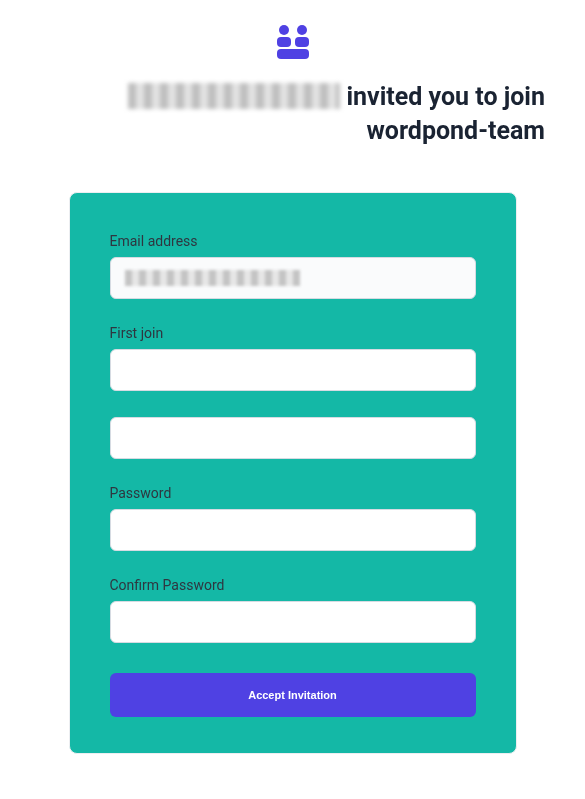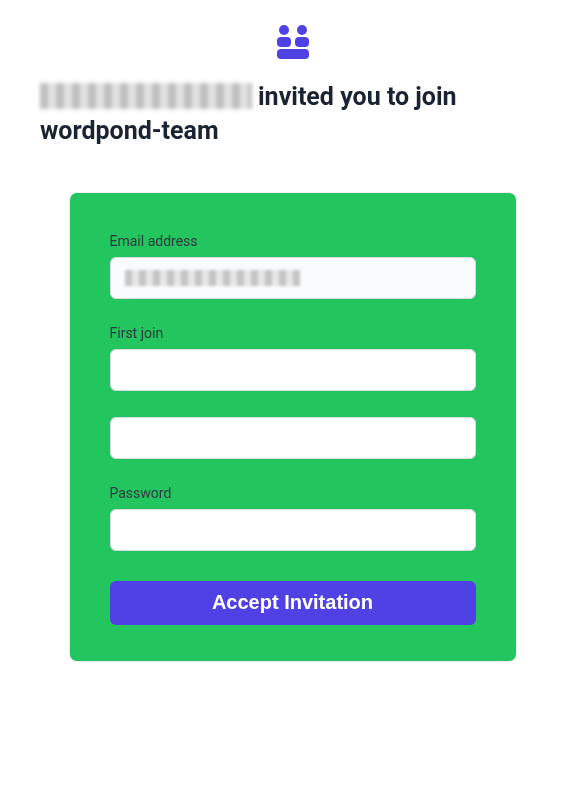--- a/index.html
+++ b/index.html
@@ -13,21 +13,21 @@
       width: 585px;
       height: 799px;
       padding-top: 24px;
     }
     .logo-wrap {
       display: flex;
       justify-content: center;
       margin-bottom: 20px;
     }
     .heading {
-      text-align: left;
+      text-align: right;
       font-size: 25px;
       font-weight: 700;
       color: #1a2332;
       line-height: 1.35;
       padding: 0 40px;
       margin-bottom: 44px;
     }
     .heading .redacted {
       display: inline-block;
       vertical-align: middle;
@@ -44,21 +44,21 @@
       position: relative;
       top: -2px;
       margin-right: 6px;
     }
     .card {
       width: 448px;
       margin: 0 auto;
       border: 1px solid #eceef1;
       border-radius: 8px;
       padding: 40px 40px 36px 40px;
-      background: #22c55e;
+      background: #14b8a6;
     }
     .form-group {
       margin-bottom: 26px;
     }
     .form-label {
       display: block;
       font-size: 14px;
       color: #2f3640;
       margin-bottom: 8px;
       font-weight: 400;
@@ -91,21 +91,21 @@
       filter: blur(1.5px);
       vertical-align: middle;
     }
     .submit-btn {
       width: 100%;
       height: 44px;
       background: #4f41e3;
       color: #ffffff;
       border: none;
       border-radius: 6px;
-      font-size: 20px;
+      font-size: 11px;
       font-weight: 600;
       cursor: pointer;
       margin-top: 4px;
     }
   </style>
 </head>
 <body>
 
 <div class="logo-wrap">
   <svg width="38" height="36" viewBox="0 0 38 36">
@@ -140,16 +140,20 @@
 
   <div class="form-group">
     <input type="text" class="form-input" value="" style="">
   </div>
 
   <div class="form-group">
     <label class="form-label">Password</label>
     <input type="password" class="form-input" value="" style="">
   </div>
 
+  <div class="form-group">
+    <label class="form-label">Confirm Password</label>
+    <input type="password" class="form-input" value="" style="">
+  </div>
 
   <button class="submit-btn">Accept Invitation</button>
 
 </div>
 
 </body></html>

